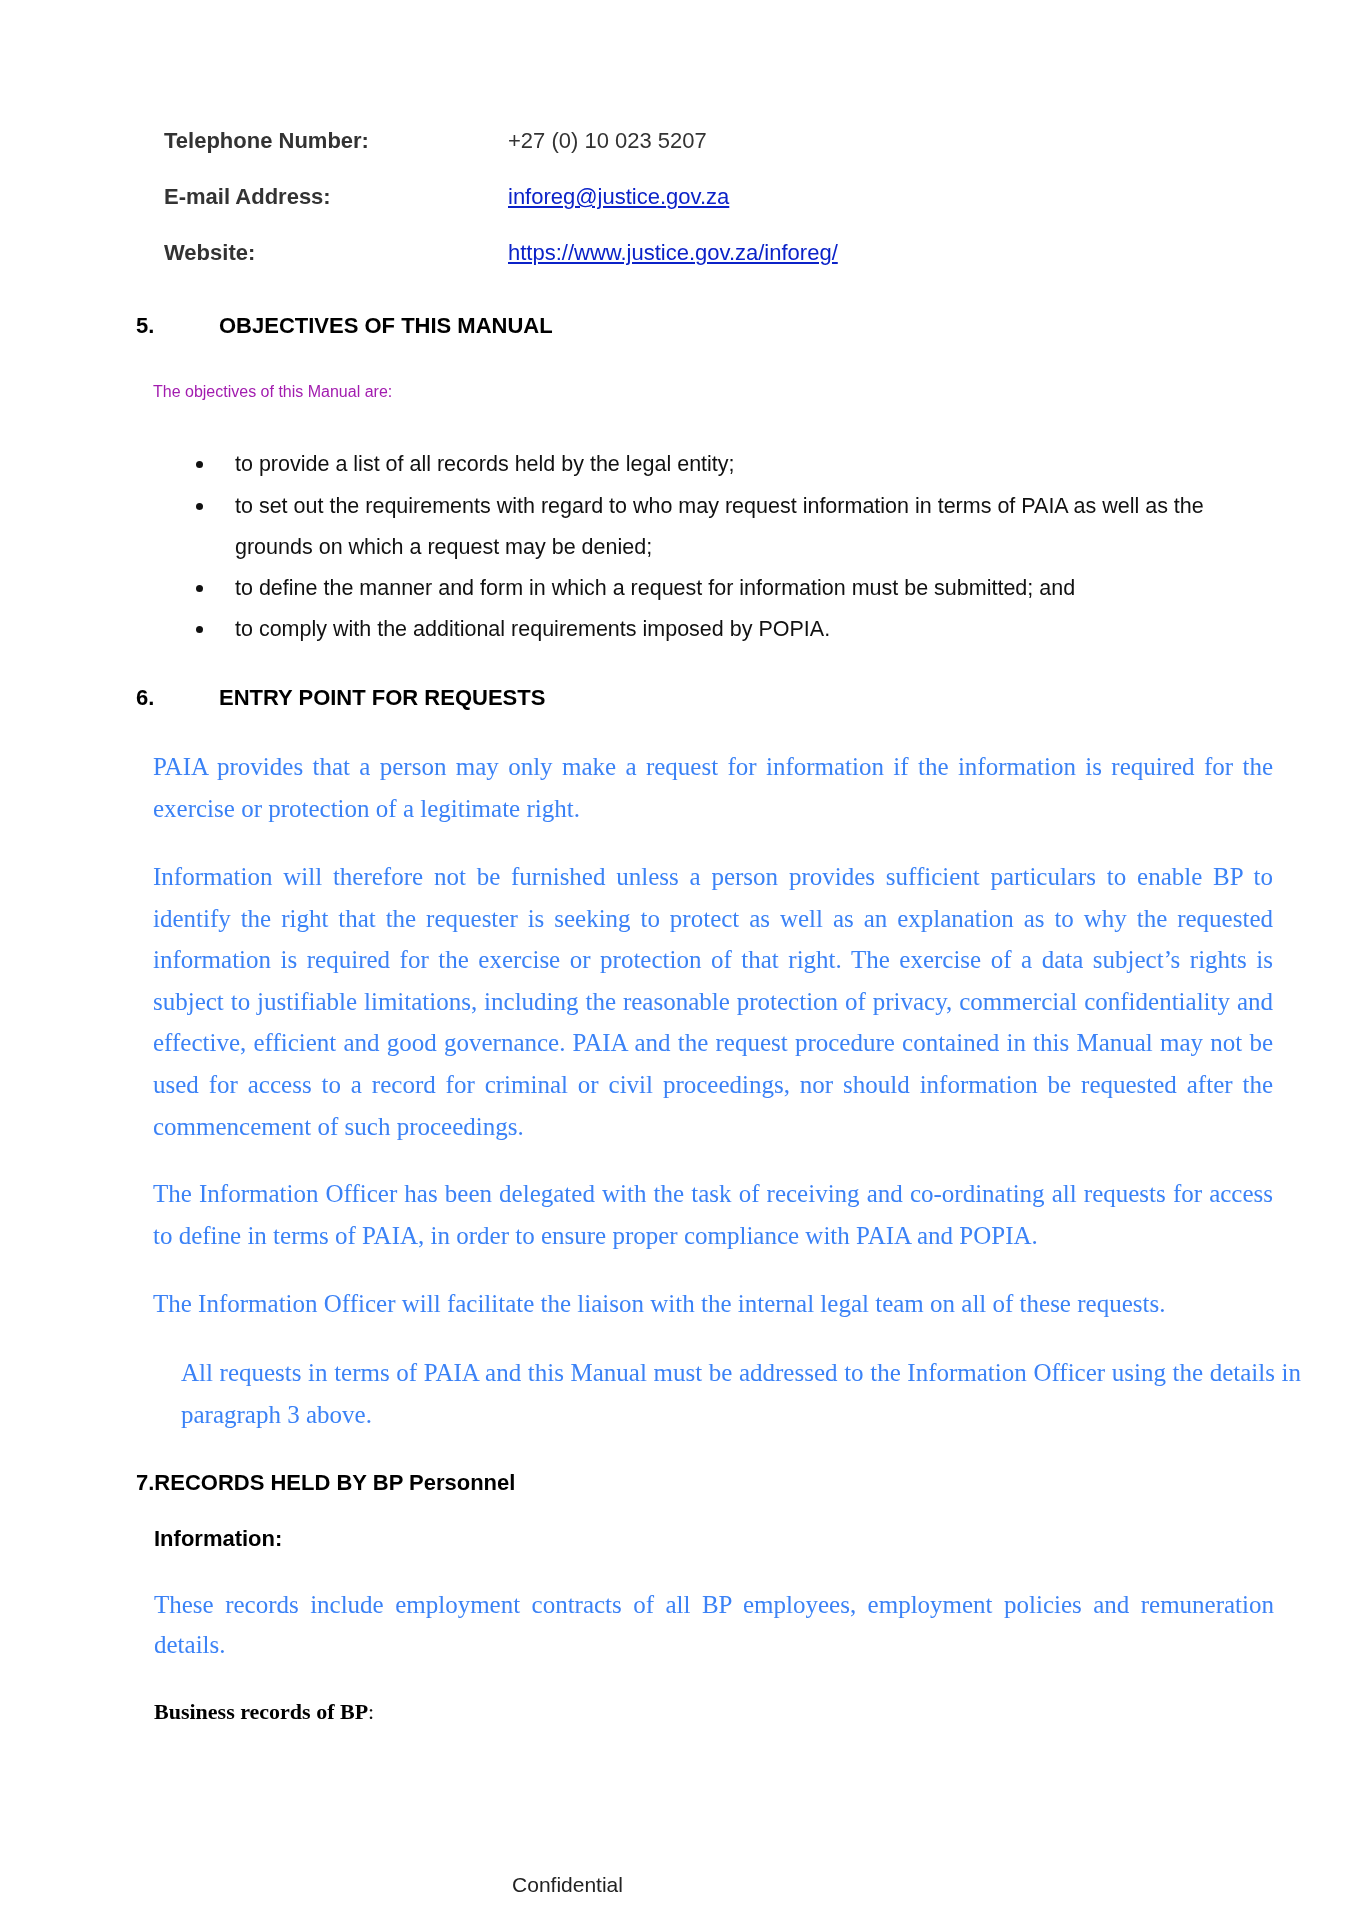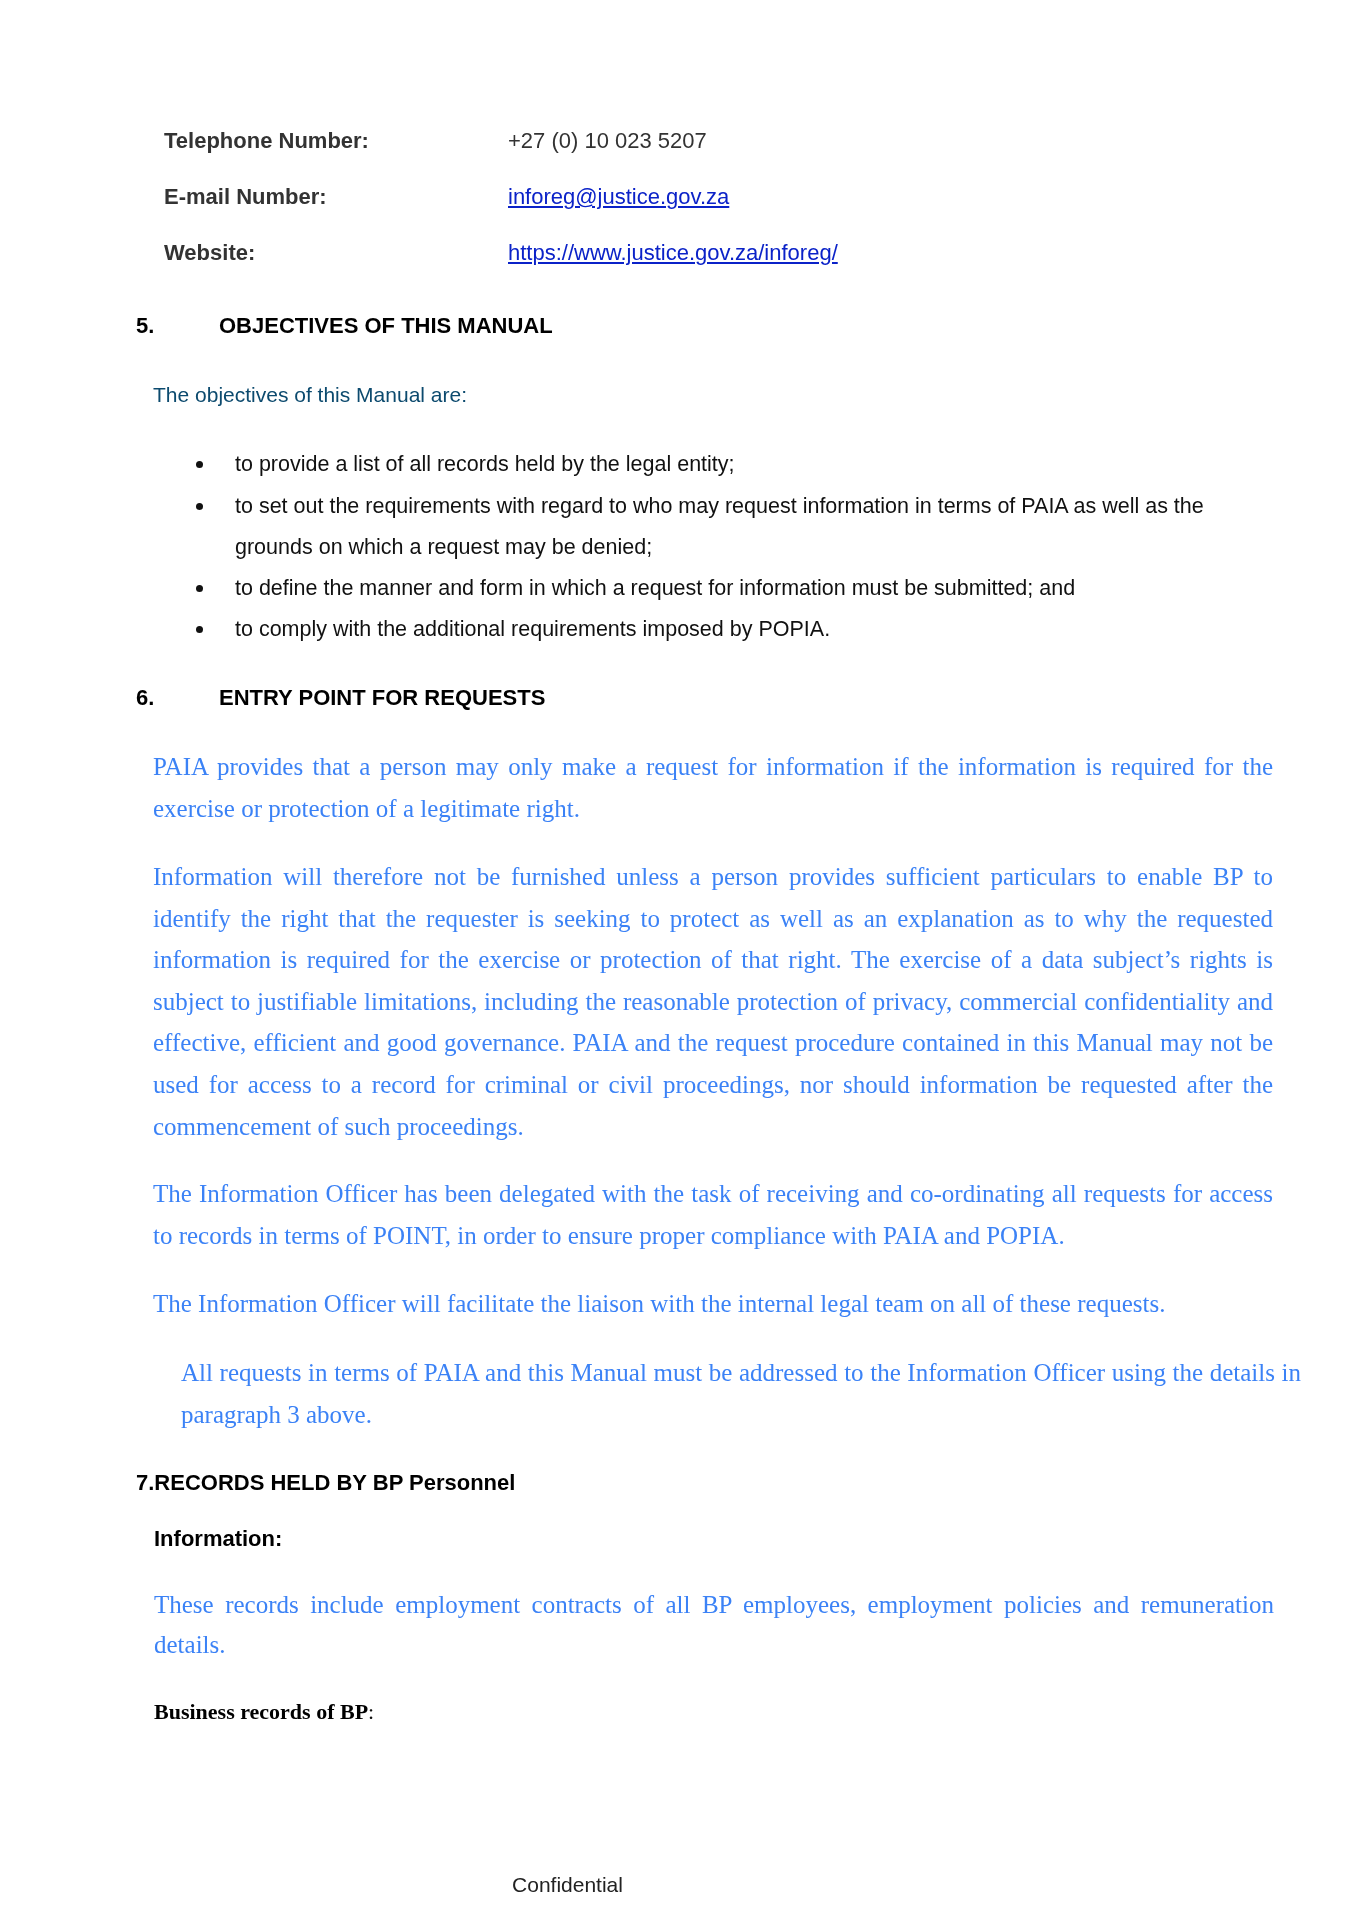--- a/index.html
+++ b/index.html
@@ -3,34 +3,34 @@
 <meta charset="utf-8">
 <style>
   html, body { margin:0; padding:0; background:#ffffff; }
   body { width:1359px; height:1920px; position:relative; overflow:hidden;
          font-family:"Liberation Sans", sans-serif; color:#111111; }
   .abs { position:absolute; white-space:nowrap; }
   .contact-label { font-weight:bold; font-size:22px; color:#333333; left:164px; }
   .contact-value { font-size:22px; color:#333333; left:508px; }
   .link { color:#1a0dab; color:#0b22c8; text-decoration:underline; }
   .heading { font-weight:bold; font-size:22px; color:#000; }
-  .body-text { font-size:21px; color:#0c4a6e; }
+  .body-text { font-size:16px; color:#a21caf; }
   .para { position:absolute; left:153px; width:1120px; font-size:25px; line-height:41.6px; color:#3b82f6; text-align:justify;font-family:Liberation Serif, serif; }
   .bullet-dot { position:absolute; left:196px; width:7px; height:7px; border-radius:50%; background:#111; }
   .bullet-text { position:absolute; left:235px; width:1040px; font-size:21.5px; line-height:41px; color:#111; }
   .footer { position:absolute; top:1873px; left:0; width:1135px; text-align:center; font-size:21px; color:#222; }
   .sub { font-weight:bold; font-size:22px; color:#000; left:154px; }
 </style>
 </head>
 <body>
 
 <div class="abs contact-label" style="top:128px;">Telephone Number:</div>
 <div class="abs contact-value" style="top:128px;">+27 (0) 10 023 5207</div>
 
-<div class="abs contact-label" style="top:184px;">E-mail Number:</div>
+<div class="abs contact-label" style="top:184px;">E-mail Address:</div>
 <a class="abs contact-value link" style="top:184px;">inforeg@justice.gov.za</a>
 
 <div class="abs contact-label" style="top:240px;">Website:</div>
 <a class="abs contact-value link" style="top:240px;">https://www.justice.gov.za/inforeg/</a>
 
 <div class="abs heading" style="top:313px; left:136px;">5.</div>
 <div class="abs heading" style="top:313px; left:219px;">OBJECTIVES OF THIS MANUAL</div>
 
 <div class="abs body-text" style="top:383px; left:153px;">The objectives of this Manual are:</div>
 
@@ -46,21 +46,21 @@
 
   <span class="bullet-dot" style="top:626px;"></span>
   <div class="bullet-text" style="top:609px;">to comply with the additional requirements imposed by POPIA.</div>
 </div>
 
 <div class="abs heading" style="top:685px; left:136px;">6.</div>
 <div class="abs heading" style="top:685px; left:219px;">ENTRY POINT FOR REQUESTS</div>
 
 <div class="para" style="top:746px;">PAIA provides that a person may only make a request for information if the information is required for the exercise or protection of a legitimate right.</div>
 <div class="para" style="top:856px;">Information will therefore not be furnished unless a person provides sufficient particulars to enable BP to identify the right that the requester is seeking to protect as well as an explanation as to why the requested information is required for the exercise or protection of that right. The exercise of a data subject’s rights is subject to justifiable limitations, including the reasonable protection of privacy, commercial confidentiality and effective, efficient and good governance. PAIA and the request procedure contained in this Manual may not be used for access to a record for criminal or civil proceedings, nor should information be requested after the commencement of such proceedings.</div>
-<div class="para" style="top:1173px;">The Information Officer has been delegated with the task of receiving and co-ordinating all requests for access to records in terms of POINT, in order to ensure proper compliance with PAIA and POPIA.</div>
+<div class="para" style="top:1173px;">The Information Officer has been delegated with the task of receiving and co-ordinating all requests for access to define in terms of PAIA, in order to ensure proper compliance with PAIA and POPIA.</div>
 <div class="para" style="top:1283px;">The Information Officer will facilitate the liaison with the internal legal team on all of these requests.</div>
 <div class="para" style="top:1352px;margin-left:28px;">All requests in terms of PAIA and this Manual must be addressed to the Information Officer using the details in paragraph 3 above.</div>
 
 <div class="abs heading" style="top:1470px; left:136px;">7.RECORDS HELD BY BP Personnel</div>
 <div class="abs sub" style="top:1526px;">Information:</div>
 <div class="para" style="top:1585px; left:154px; line-height:40px; text-align:justify; text-align-last:left; word-spacing:3px;">These records include employment contracts of all BP employees, employment policies and remuneration details.</div>
 <div class="abs" style="top:1699px; left:154px; font-size:22px;font-family:Liberation Serif, serif;">
   <span style="font-weight:bold; color:#000;">Business records of BP</span><span>:</span>
 </div>
 

